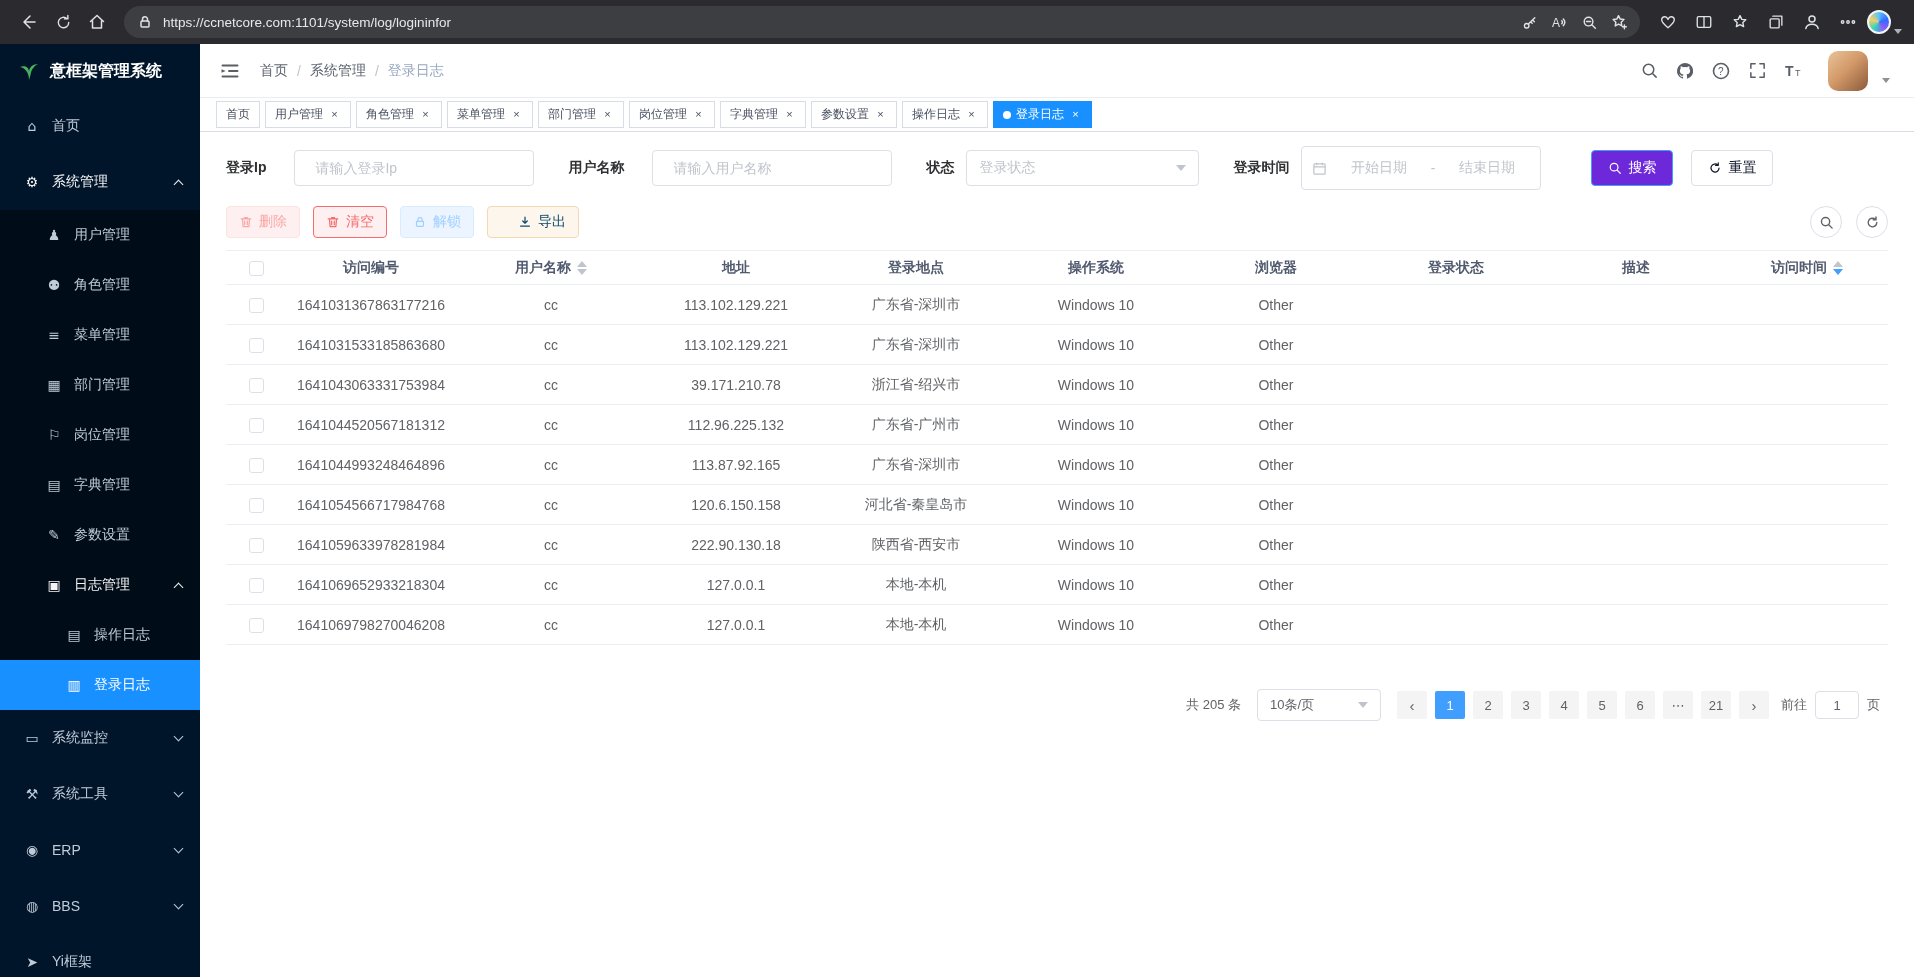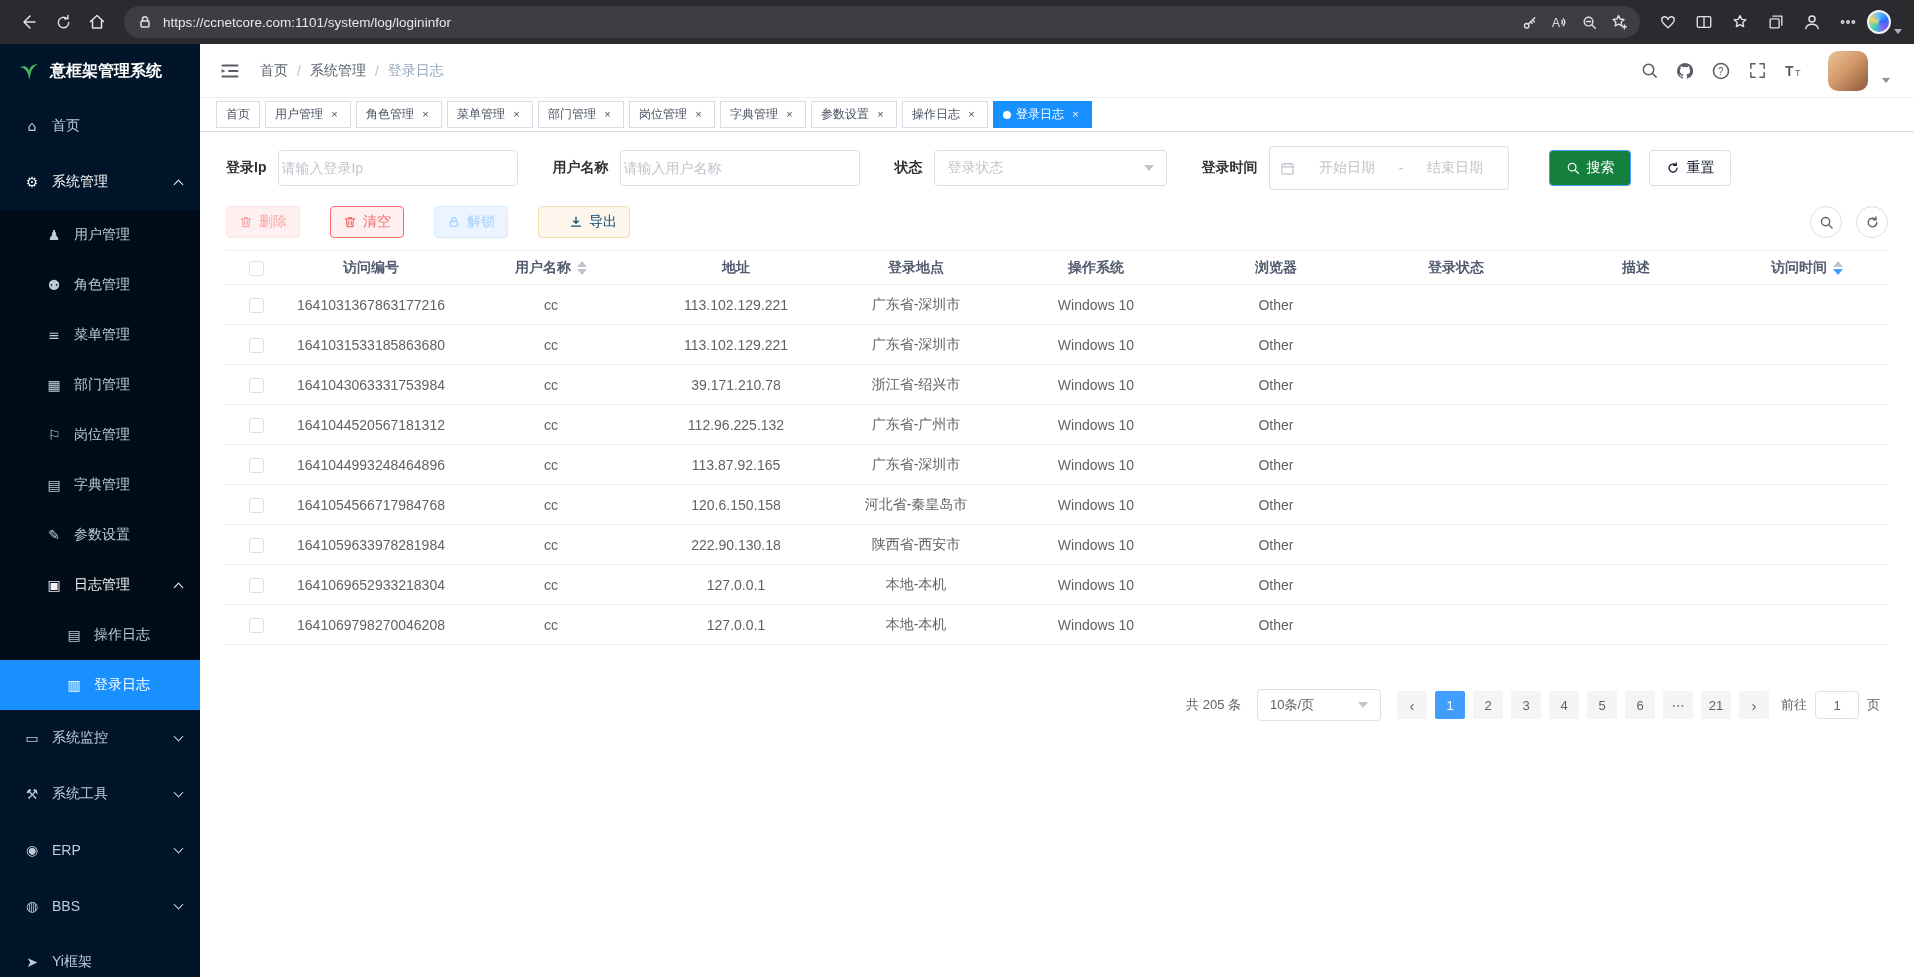--- a/index.html
+++ b/index.html
@@ -77,35 +77,35 @@
   .tab.active::before { content:""; width:8px; height:8px; border-radius:50%; background:#fff; }
   .tab-close { display:none; width:13px; height:13px; border-radius:50%; align-items:center; justify-content:center; font-size:11px; line-height:1; }
   .tab[data-closable="true"] .tab-close { display:inline-flex; }
 
   
   .content { flex:1; padding:14px 26px 0; overflow:hidden; }
 
   .filter-row { display:flex; align-items:center; }
   .f-group { display:flex; align-items:center; margin-right:34px; }
   .f-label { font-size:14px; font-weight:700; color:#303133; margin-right:12px; white-space:nowrap; }
-  .f-input { width:240px; height:36px; border:1px solid #dcdfe6; border-radius:4px; padding:0 2px; font-size:14px; color:#606266; outline:none; font-family:inherit; }
+  .f-input { width:240px; height:36px; border:1px solid #dcdfe6; border-radius:4px; padding:0 20px; font-size:14px; color:#606266; outline:none; font-family:inherit;margin-left:16px; }
   .f-input::placeholder { color:#c0c4cc; }
   .f-select { width:233px; height:36px; border:1px solid #dcdfe6; border-radius:4px; padding:0 12px; display:flex; align-items:center; justify-content:space-between; cursor:pointer; }
   .ph { color:#c0c4cc; font-size:14px; }
   .sel-caret { width:0; height:0; border-left:5px solid transparent; border-right:5px solid transparent; border-top:6px solid #c0c4cc; }
   .f-date { width:240px; height:44px; border:1px solid #dcdfe6; border-radius:4px; padding:0 10px; display:flex; align-items:center; gap:8px; cursor:pointer; color:#c0c4cc; }
   .f-date .ph { flex:1; text-align:center; }
   .d-sep { color:#c0c4cc; font-size:14px; }
 
   .btn { display:inline-flex; align-items:center; justify-content:center; gap:6px; border-radius:4px; font-size:14px; cursor:pointer; border:1px solid #dcdfe6; background:#fff; color:#0f172a; font-family:inherit; }
   .btn svg { stroke:currentColor; fill:none; stroke-width:1.4; stroke-linecap:round; stroke-linejoin:round; flex:none; }
-  .btn-search { height:36px; padding:0 16px; background:#15803d; border-color:#409eff; color:#fff; margin-left:6px; }
+  .btn-search { height:36px; padding:0 16px; background:#6d28d9; border-color:#409eff; color:#fff; margin-left:16px; }
   .btn-reset { height:36px; padding:0 16px; margin-left:18px; }
   .toolbar { display:flex; align-items:center; margin-top:16px; }
-  .btn-sm { height:32px; padding:0 12px; margin-right:30px;text-align:center; }
+  .btn-sm { height:32px; padding:0 12px; margin-right:13px;text-align:center; }
   .btn-danger-dis { background:#fef0f0; border-color:#fde2e2; color:#f9a7a7; cursor:not-allowed; }
   .btn-danger { background:#fef0f0; border-color:#f56c6c; color:#f56c6c; }
   .btn-primary-dis { background:#ecf5ff; border-color:#d9ecff; color:#a0cfff; cursor:not-allowed; }
   .btn-warning { background:#fdf6ec; border-color:#f5dab1; color:#0c4a6e;padding-left:30px; }
   .toolbar .spacer { flex:1; }
   .circle-btn { width:32px; height:32px; border-radius:50%; border:1px solid #dcdfe6; background:#fff; color:#606266; display:flex; align-items:center; justify-content:center; cursor:pointer; margin-left:14px; }
   .circle-btn svg { stroke:currentColor; fill:none; stroke-width:1.5; stroke-linecap:round; }
 
   
   table { width:100%; border-collapse:collapse; table-layout:fixed; margin-top:12px; font-size:14px; }

